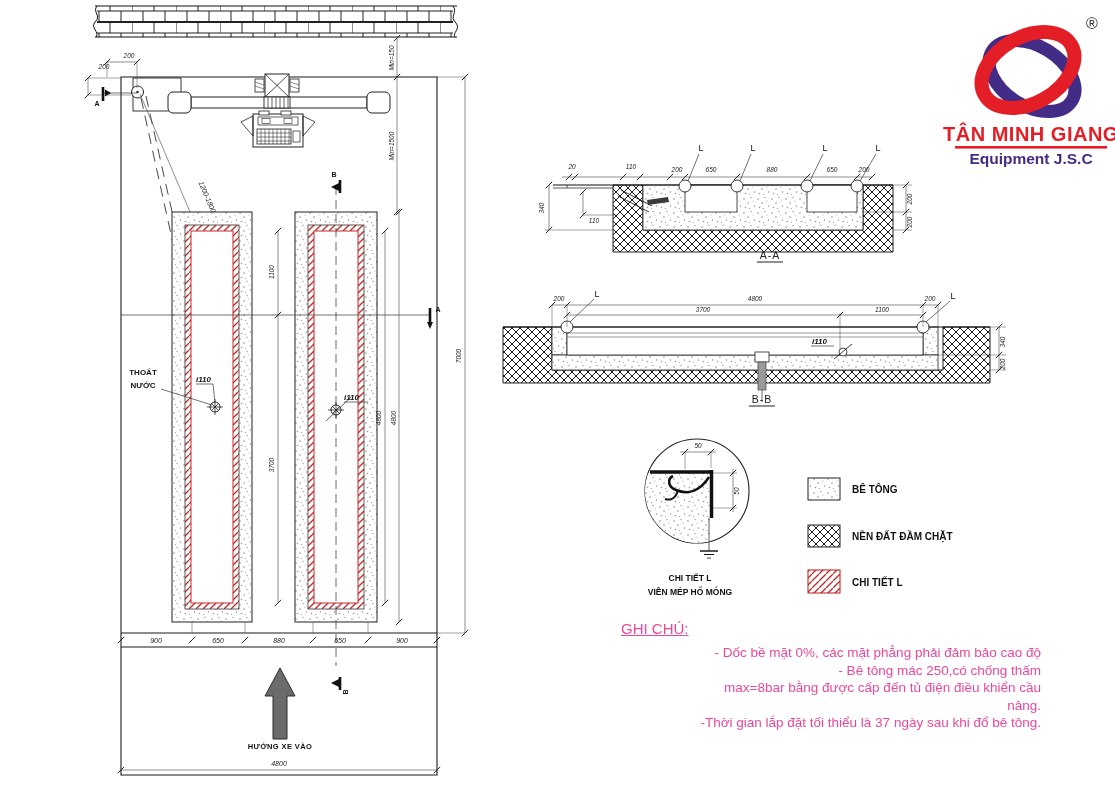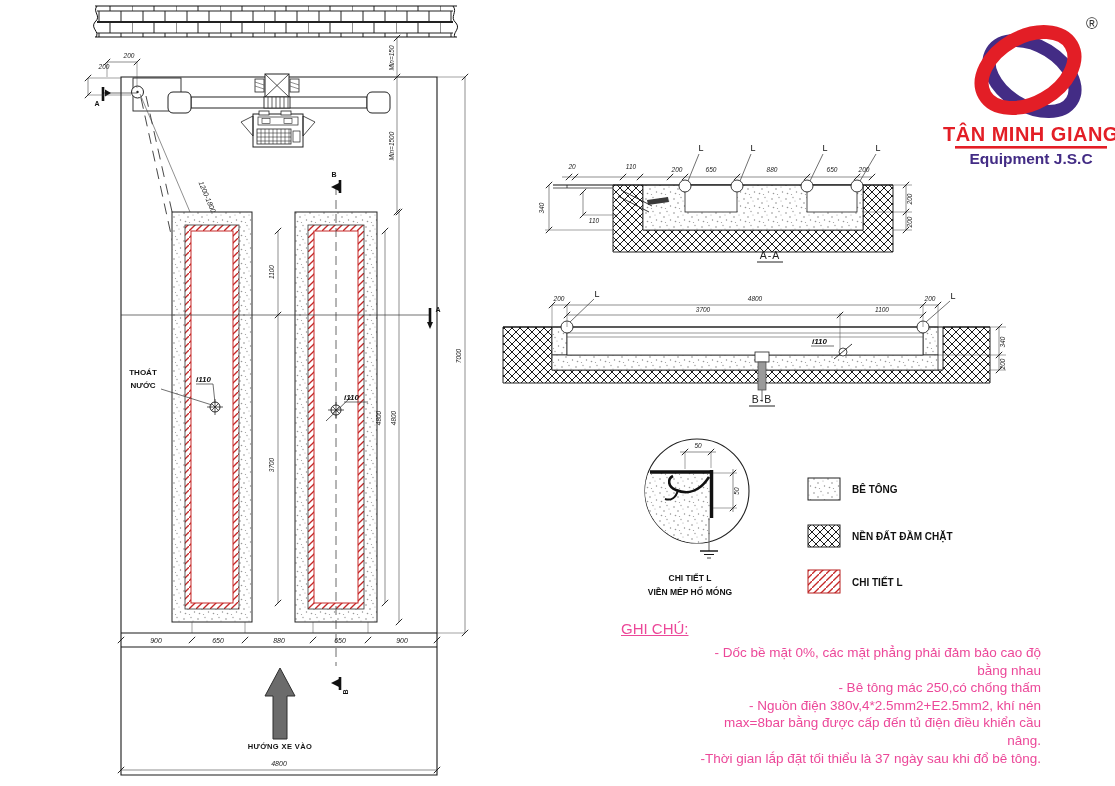--- a/index.html
+++ b/index.html
@@ -413,20 +413,18 @@
   <text x="1092" y="29" style="font-size:16px;fill:#333" text-anchor="middle">®</text>
   <text x="1031" y="141" style="font-size:20px;font-weight:bold;fill:#e31e26;letter-spacing:0.5px" text-anchor="middle">TÂN MINH GIANG</text>
   <rect x="955" y="146" width="152" height="2.6" fill="#e31e26"></rect>
   <text x="1031" y="164" style="font-size:15.5px;font-weight:bold;fill:#432c85" text-anchor="middle">Equipment J.S.C</text>
 </g>
 </svg>
 
 <div class="notes">
   <p class="notes-heading">GHI CHÚ:</p>
   <p class="note-line">- Dốc bề mặt 0%, các mặt phẳng phải đảm bảo cao độ</p>
-  <p class="note-line">bằng nhau</p>
   <p class="note-line">- Bê tông mác 250,có chống thấm</p>
-  <p class="note-line">- Nguồn điện 380v,4*2.5mm2+E2.5mm2, khí nén</p>
   <p class="note-line">max=8bar bằng được cấp đến tủ điện điều khiển cầu</p>
   <p class="note-line">nâng.</p>
   <p class="note-line">-Thời gian lắp đặt tối thiểu là 37 ngày sau khi đổ bê tông.</p>
 </div>
 </div>
 
 </body></html>

